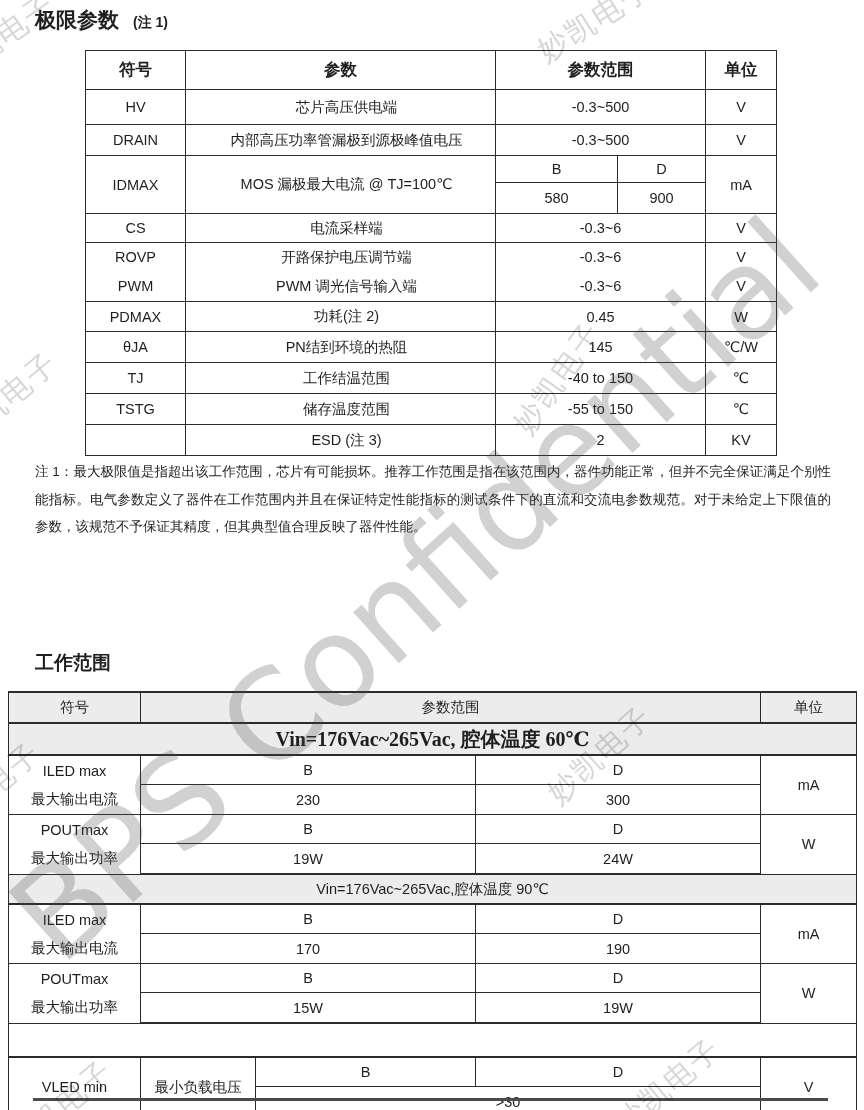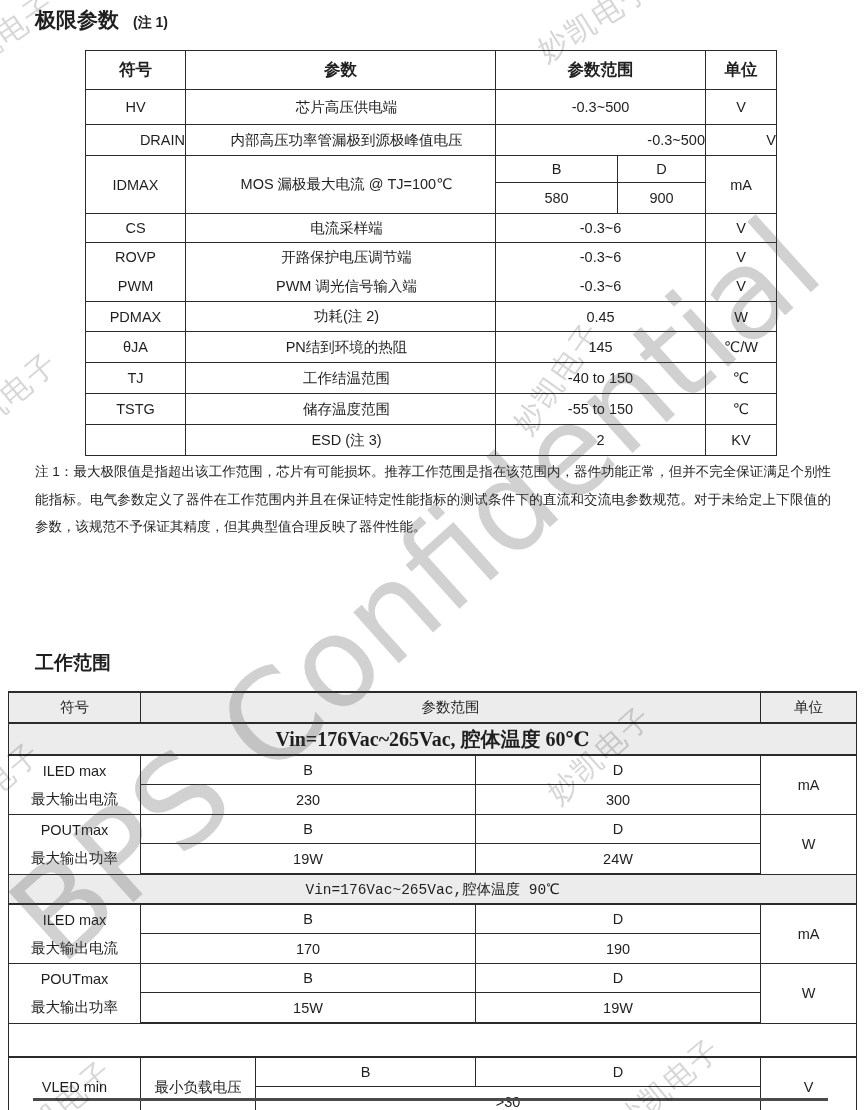--- a/index.html
+++ b/index.html
@@ -38,39 +38,39 @@
   .note-2{top:556px;}
   .note-3{top:622px;}
   
   table{border-collapse:collapse;table-layout:fixed;}
   td{border:1.5px solid #2b2b2b;text-align:center;vertical-align:middle;
      font-size:14.5px;padding:0;overflow:hidden;}
   .t1{position:absolute;left:85px;top:50px;width:691px;}
   .t1 .hdr td{font-weight:bold;font-size:16.5px;height:38px;}
   .t1 td.param{text-align:center;padding-left:12px;}
   .r-hv td{height:34px;}
-  .r-drain td{height:30px;text-align:right;}
+  .r-drain td{height:30px;}
   .r-idmax1 td{height:26px;}
   .r-idmax2 td{height:30px;}
   .r-cs td{height:28px;}
   .r-rovppwm td{height:58px;}
   .r-rovppwm div{line-height:29px;height:29px;}
   .r-pdmax td{height:29px;}
   .r-tja td{height:30px;}
   .r-tj td{height:30px;}
   .r-tstg td{height:30px;}
   .r-esd td{height:30px;}
   .t2{position:absolute;left:8px;top:691px;width:848px;}
   .t2 tr:first-child td{border-top-width:2.5px;}
   .t2 .heavy-b td{border-bottom-width:2.5px;}
   .t2 .gray td{background:#ececec;}
   .t2 .hdr td{height:29px;}
   .t2 .cond60 td{height:30px;font-family:"Liberation Serif","DejaVu Serif",serif;
                  font-weight:bold;font-size:20px;}
-  .t2 .cond90 td{height:28px;font-size:14.5px;font-family:Liberation Mono, monospace;}
+  .t2 .cond90 td{height:28px;font-size:14.5px;}
   .t2 .g-top td{height:28px;}
   .t2 .g-bot td{height:29px;}
   .t2 .empty td{height:32px;}
   .sym2 div{line-height:28px;height:28px;}
   
   .footer-rule{position:absolute;left:33px;top:1098px;width:795px;height:3px;
                background:#4a4a4a;}
 </style>
 </head>
 <body>

